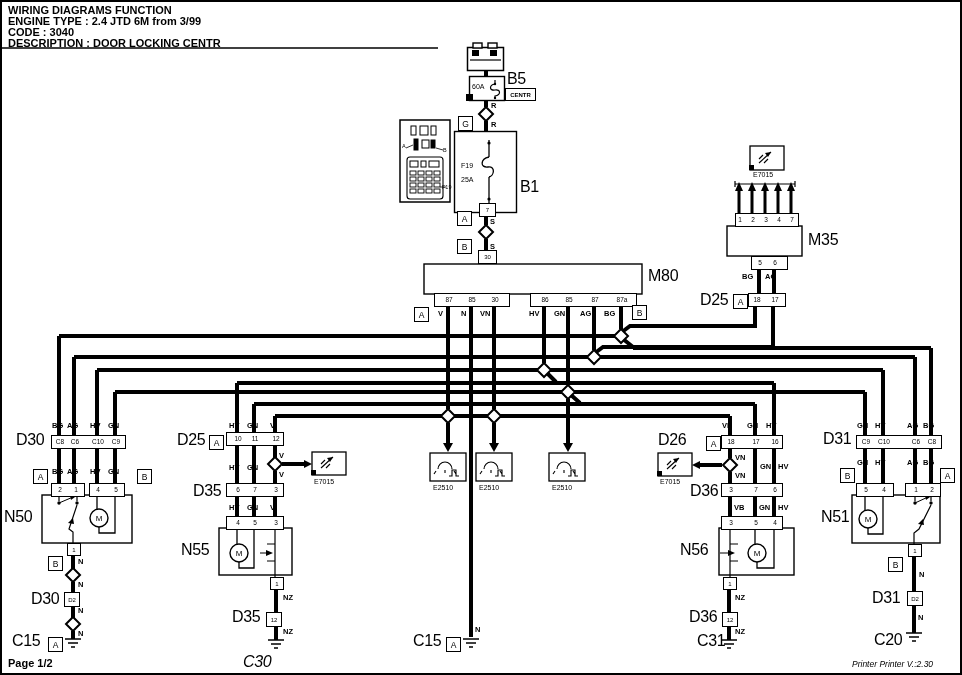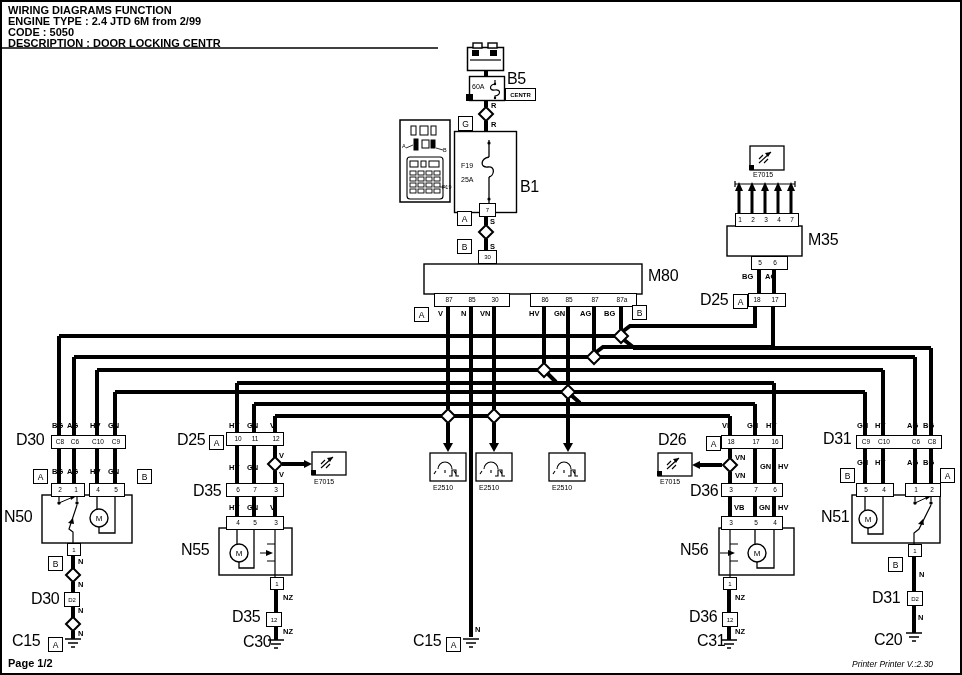--- a/index.html
+++ b/index.html
@@ -225,22 +225,22 @@
     <path d="M446,407 L453,414 L446,421 L439,414 Z"></path>
     <path d="M492,407 L499,414 L492,421 L485,414 Z"></path>
     <path d="M273,455 L280,462 L273,469 L266,462 Z"></path>
     <path d="M728,456 L735,463 L728,470 L721,463 Z"></path>
     <path d="M71,566 L78,573 L71,580 L64,573 Z"></path>
     <path d="M71,615 L78,622 L71,629 L64,622 Z"></path>
   </g>
 </svg>
 
 <div class="lbl hdr" style="left:6px;top:3px;">WIRING DIAGRAMS FUNCTION</div>
-<div class="lbl hdr" style="left:6px;top:14px;">ENGINE TYPE : 2.4 JTD 6M from 2/99</div>
-<div class="lbl hdr" style="left:6px;top:25px;">CODE : 5050</div>
+<div class="lbl hdr" style="left:6px;top:14px;">ENGINE TYPE : 2.4 JTD 6M from 3/99</div>
+<div class="lbl hdr" style="left:6px;top:25px;">CODE : 3040</div>
 <div class="lbl hdr" style="left:6px;top:36px;">DESCRIPTION : DOOR LOCKING CENTR</div>
 
 <div class="lbl big" style="left:505px;top:69px;">B5</div>
 <div class="sbox" style="left:503px;top:86px;width:29px;height:11px;font-weight:700;font-size:6px;">CENTR</div>
 <div class="lbl sm" style="left:470px;top:81px;">60A</div>
 <div class="lbl wl" style="left:489px;top:100px;">R</div>
 <div class="lbl wl" style="left:489px;top:119px;">R</div>
 <div class="lbox" style="left:456px;top:114px;">G</div>
 <div class="lbl big" style="left:518px;top:177px;">B1</div>
 <div class="lbl sm" style="left:459px;top:160px;">F19</div>
@@ -366,21 +366,21 @@
   <span style="left:28px;">5</span>
   <span style="left:49px;">3</span>
 </div>
 <div class="lbl big" style="left:179px;top:540px;">N55</div>
 <div class="mlab" style="left:237px;top:551px;">M</div>
 <div class="sbox" style="left:268px;top:575px;width:12px;height:11px;">1</div>
 <div class="lbl wl" style="left:281px;top:592px;">NZ</div>
 <div class="lbl big" style="left:230px;top:607px;">D35</div>
 <div class="sbox" style="left:264px;top:610px;width:14px;height:13px;">12</div>
 <div class="lbl wl" style="left:281px;top:626px;">NZ</div>
-<div class="lbl big" style="left:241px;top:632px;">C30</div>
+<div class="lbl big" style="left:241px;top:652px;font-style:italic;">C30</div>
 
 <div class="lbl sm" style="left:431px;top:482px;">E2510</div>
 <div class="lbl sm" style="left:477px;top:482px;">E2510</div>
 <div class="lbl sm" style="left:550px;top:482px;">E2510</div>
 <div class="lbl wl" style="left:473px;top:624px;">N</div>
 <div class="lbl big" style="left:411px;top:631px;">C15</div>
 <div class="lbox" style="left:444px;top:635px;">A</div>
 
 <div class="lbl wl" style="left:720px;top:420px;">VN</div>
 <div class="lbl wl" style="left:745px;top:420px;">GN</div>

